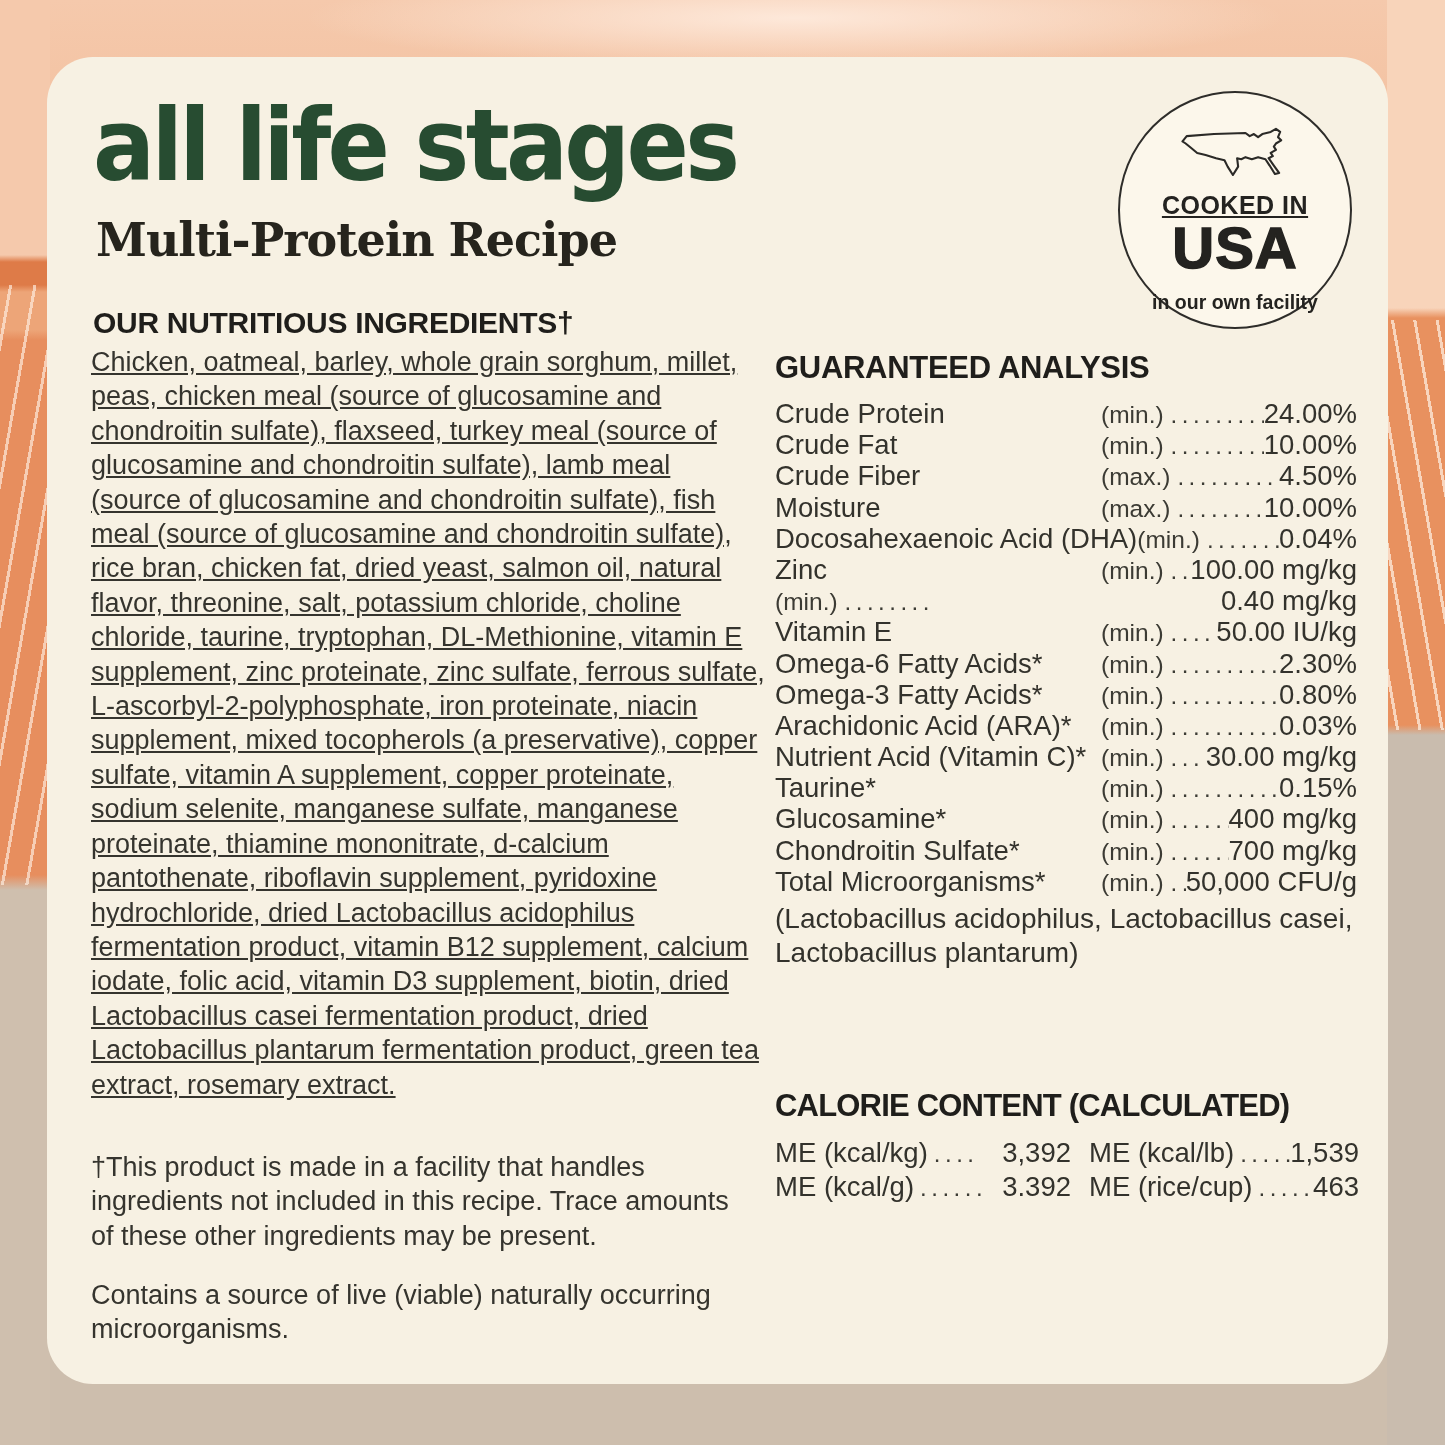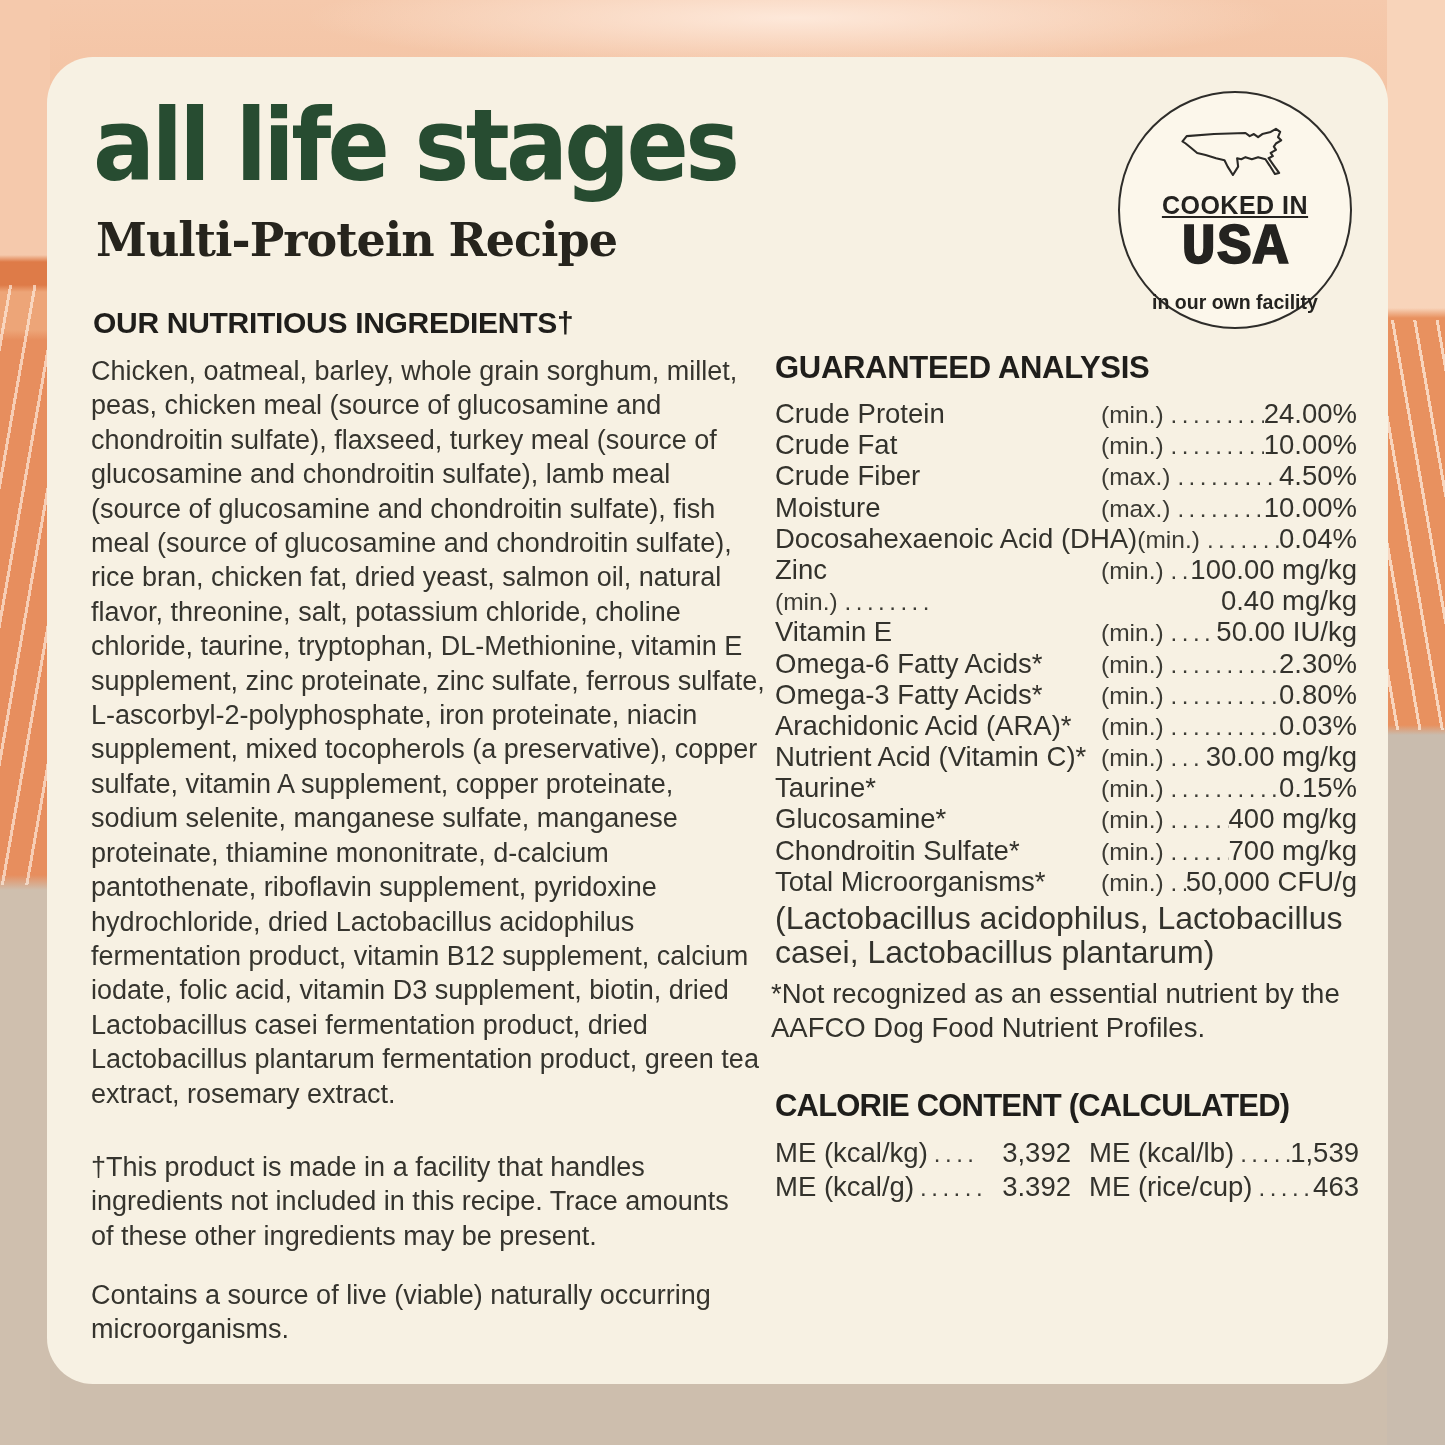--- a/index.html
+++ b/index.html
@@ -38,41 +38,41 @@
     font-size:46px;color:#26241d;letter-spacing:-1px;white-space:nowrap;
   }
   .badge{
     position:absolute;left:1071px;top:34px;width:230px;height:234px;
     background:#fcf7eb;border:2px solid #2e2d2a;border-radius:50%;
     display:flex;flex-direction:column;align-items:center;justify-content:flex-start;
   }
   .badge svg{margin-top:26px;}
   .badge-line1{font-weight:bold;font-size:25px;letter-spacing:.5px;color:#242320;margin-top:2px;text-decoration:underline;}
   .badge-line2{
-    font-family:Liberation Mono, monospace;font-weight:bold;font-size:58px;line-height:.95;
+    font-family:Liberation Sans, sans-serif;font-weight:bold;font-size:58px;line-height:.95;
     letter-spacing:1px;color:#242320;-webkit-text-stroke:1.5px #242320;
   }
   .badge-line3{font-weight:bold;font-size:19.5px;color:#242320;margin-top:16px;white-space:nowrap;}
   .sec-heading{
     font-weight:bold;color:#1f1e1b;font-size:30px;letter-spacing:-.3px;white-space:nowrap;
   }
   .ing-heading{position:absolute;left:46px;top:249px;}
   .body-text{color:#35342e;font-size:27px;line-height:34.4px;}
-  .ing-body{position:absolute;left:44px;top:297px;width:674px;}
+  .ing-body{position:absolute;left:44px;top:288px;width:674px;text-decoration:underline;}
   .ing-foot{position:absolute;left:44px;top:1093px;width:650px;}
   .ing-note2{position:absolute;left:44px;top:1221px;width:650px;}
   .ga-heading{position:absolute;left:728px;top:293px;font-size:31px;}
   .ga-table{position:absolute;left:728px;top:341px;width:582px;}
   .ga-row{display:flex;align-items:baseline;height:31.2px;}
   .ga-label{min-width:326px;flex-shrink:0;font-size:27.5px;color:#33322c;white-space:nowrap;}
   .ga-qual{font-size:24.5px;color:#3c3b34;white-space:nowrap;}
   .ga-dots{flex:1 1 0;min-width:0;overflow:hidden;white-space:nowrap;font-size:24px;
     letter-spacing:4.5px;color:#3c3b34;padding:0 7px;}
   .ga-value{flex-shrink:0;font-size:27.5px;color:#33322c;white-space:nowrap;text-align:right;}
-  .ga-lacto{position:absolute;left:728px;top:845px;width:592px;font-size:32px;line-height:33.5px;color:#33322c;}
+  .ga-lacto{position:absolute;left:728px;top:845px;width:592px;font-size:28px;line-height:33.5px;color:#33322c;}
   .ga-foot{position:absolute;left:724px;top:920px;width:596px;font-size:27.5px;line-height:33.5px;color:#33322c;}
   .cal-heading{position:absolute;left:728px;top:1031px;font-size:31px;letter-spacing:-.8px;}
   .cal-grid{position:absolute;left:728px;top:1080px;width:584px;display:flex;}
   .cal-col{display:flex;flex-direction:column;justify-content:center;}
   .cal-col1{width:296px;margin-right:18px;}
   .cal-col2{width:270px;}
   .cal-row{display:flex;align-items:baseline;height:33.5px;}
   .cal-label{font-size:27.5px;color:#33322c;white-space:nowrap;}
   .cal-dots{flex:1 1 0;min-width:0;overflow:hidden;white-space:nowrap;font-size:24px;
     letter-spacing:4.5px;color:#3c3b34;padding:0 6px;}
@@ -197,21 +197,20 @@
       </div>
     <div class="ga-row">
         <span class="ga-label">Total Microorganisms*</span>
         <span class="ga-qual">(min.)</span>
         <span class="ga-dots">.....</span>
         <span class="ga-value">50,000 CFU/g</span>
       </div>
   </div>
 
   <div class="ga-lacto">(Lactobacillus acidophilus, Lactobacillus casei, Lactobacillus plantarum)</div>
-  <div class="ga-foot">*Not recognized as an essential nutrient by the AAFCO Dog Food Nutrient Profiles.</div>
 
   <div class="sec-heading cal-heading">CALORIE CONTENT (CALCULATED)</div>
   <div class="cal-grid">
     <div class="cal-col cal-col1">
       <div class="cal-row">
           <span class="cal-label">ME (kcal/kg)</span>
           <span class="cal-dots">....</span>
           <span class="cal-value">3,392</span>
         </div>
       <div class="cal-row">

